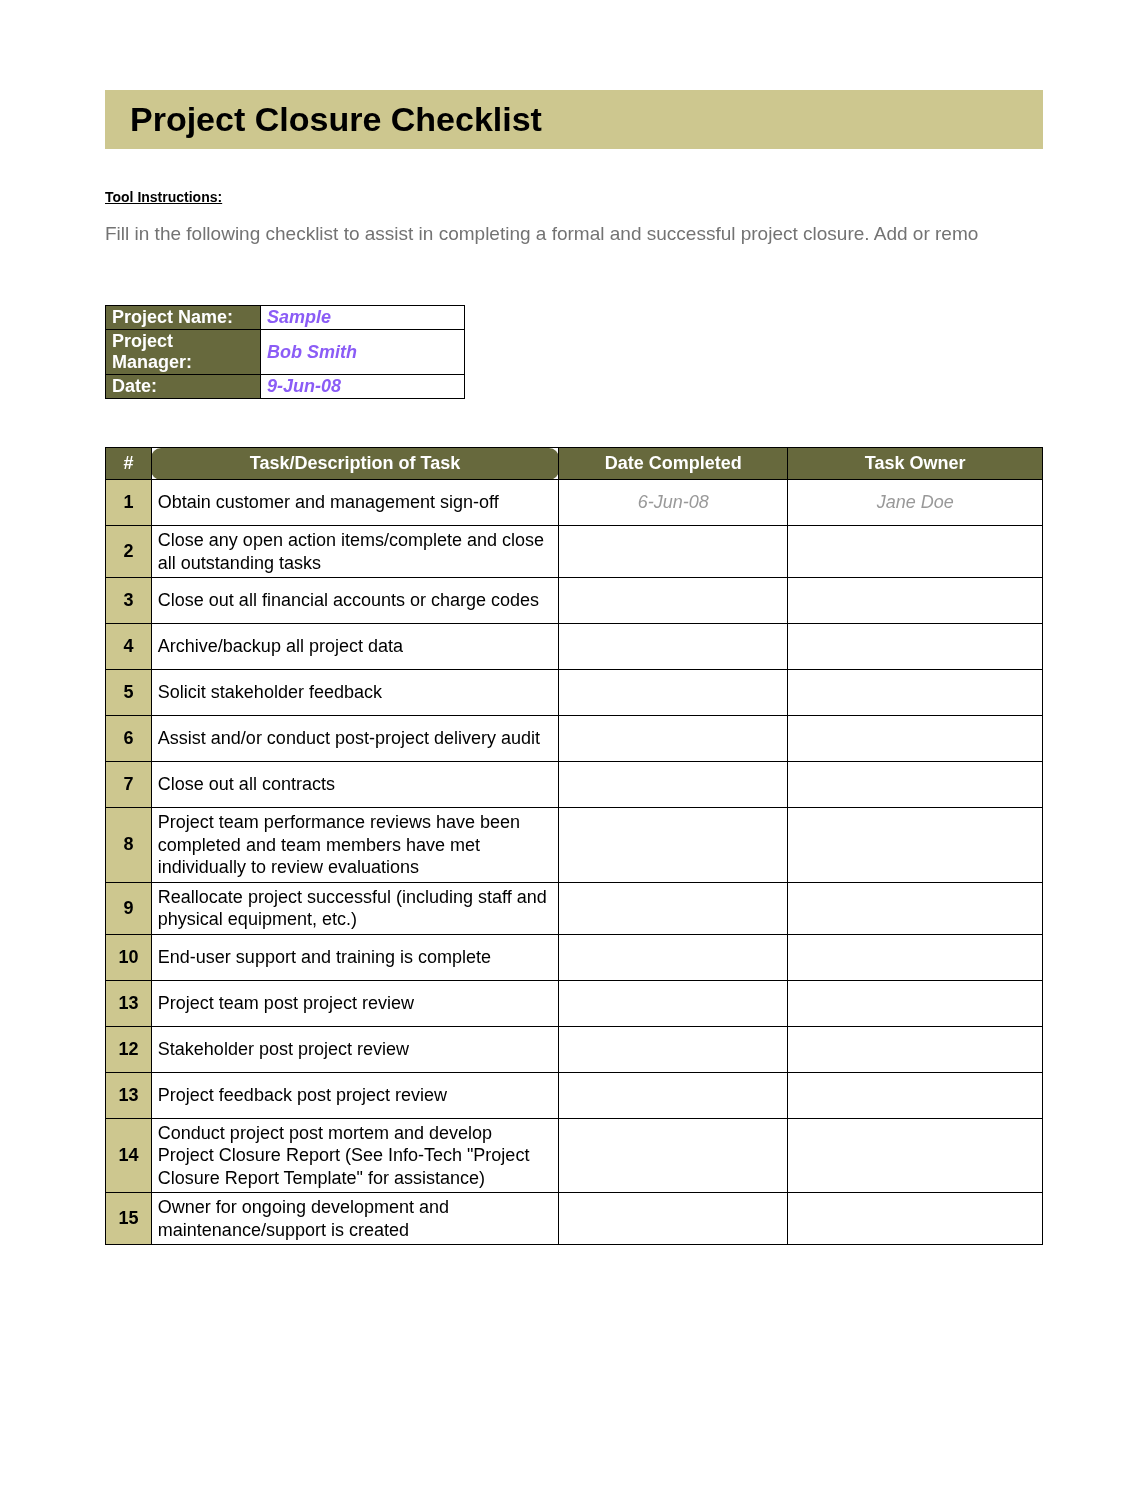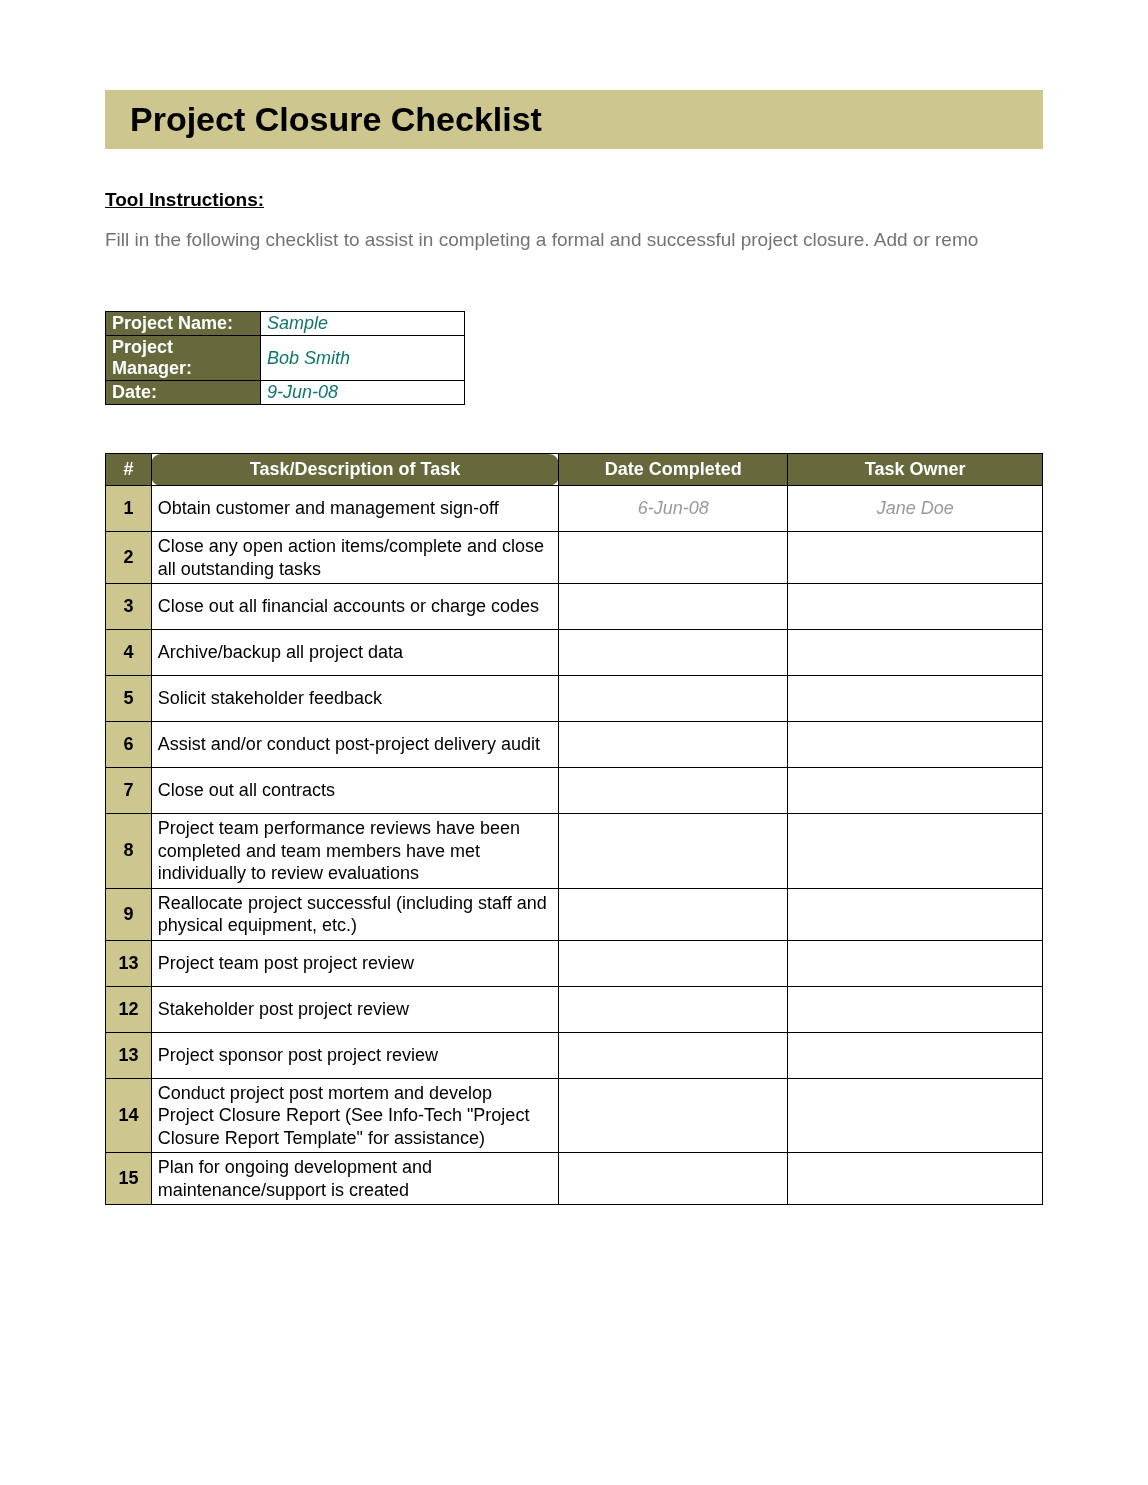--- a/index.html
+++ b/index.html
@@ -13,21 +13,21 @@
       background: #cdc78f;
       padding: 10px 25px;
       margin-bottom: 40px;
     }
     .title-banner h1 {
       font-size: 34px;
       font-weight: bold;
       color: #000;
     }
     .instructions-heading {
-      font-size: 19px;
+      font-size: 14px;
       font-weight: bold;
       text-decoration: underline;
       margin-bottom: 18px;
       color: #000;
     }
     .instructions-text {
       font-size: 19px;
       color: #737373;
       margin-bottom: 60px;
       white-space: nowrap;
@@ -45,23 +45,24 @@
       vertical-align: middle;
       height: 24px;
     }
     .info-label {
       background: #67693d;
       color: #fff;
       font-weight: bold;
       width: 155px;
     }
     .info-value {
-      color: #0f766e;
+      color: #8b5cf6;
       font-style: italic;
       background: #fff;
+      font-weight: bold;
     }
     .checklist-table {
       border-collapse: collapse;
       width: 100%;
     }
     .checklist-table th {
       background: #67693d;
       color: #fff;
       font-weight: bold;
       font-size: 18px;
@@ -185,43 +186,49 @@
         <td class="date-cell"></td>
         <td class="owner-cell"></td>
       </tr>
       <tr>
         <td class="num-cell">9</td>
         <td class="task-cell">Reallocate project successful (including staff and physical equipment, etc.)</td>
         <td class="date-cell"></td>
         <td class="owner-cell"></td>
       </tr>
       <tr>
+        <td class="num-cell">10</td>
+        <td class="task-cell">End-user support and training is complete</td>
+        <td class="date-cell"></td>
+        <td class="owner-cell"></td>
+      </tr>
+      <tr>
         <td class="num-cell">13</td>
         <td class="task-cell">Project team post project review</td>
         <td class="date-cell"></td>
         <td class="owner-cell"></td>
       </tr>
       <tr>
         <td class="num-cell">12</td>
         <td class="task-cell">Stakeholder post project review</td>
         <td class="date-cell"></td>
         <td class="owner-cell"></td>
       </tr>
       <tr>
         <td class="num-cell">13</td>
-        <td class="task-cell">Project sponsor post project review</td>
+        <td class="task-cell">Project feedback post project review</td>
         <td class="date-cell"></td>
         <td class="owner-cell"></td>
       </tr>
       <tr>
         <td class="num-cell">14</td>
         <td class="task-cell">Conduct project post mortem and develop Project Closure Report (See Info-Tech "Project Closure Report Template" for assistance)</td>
         <td class="date-cell"></td>
         <td class="owner-cell"></td>
       </tr>
       <tr>
         <td class="num-cell">15</td>
-        <td class="task-cell">Plan for ongoing development and maintenance/support is created</td>
+        <td class="task-cell">Owner for ongoing development and maintenance/support is created</td>
         <td class="date-cell"></td>
         <td class="owner-cell"></td>
       </tr>
     </tbody>
 </table>
 
 </body></html>

